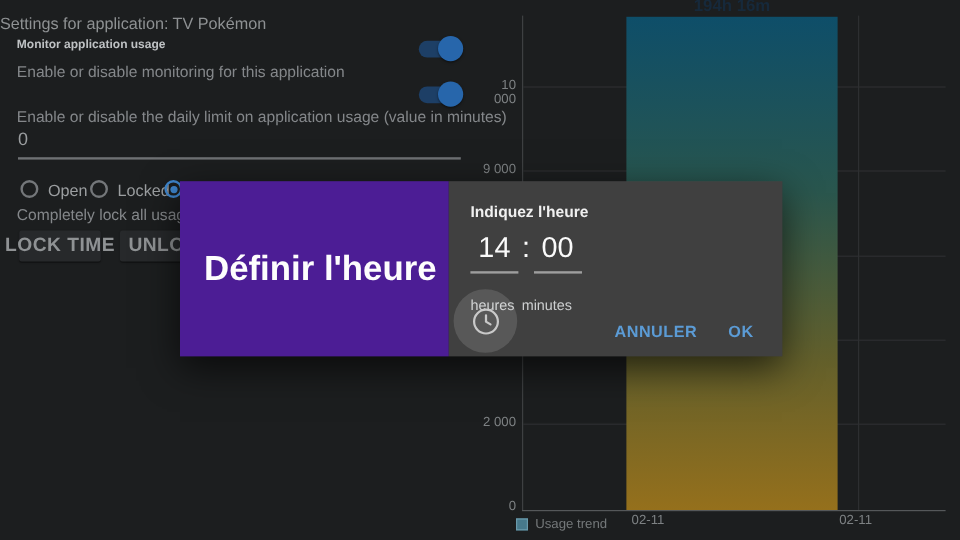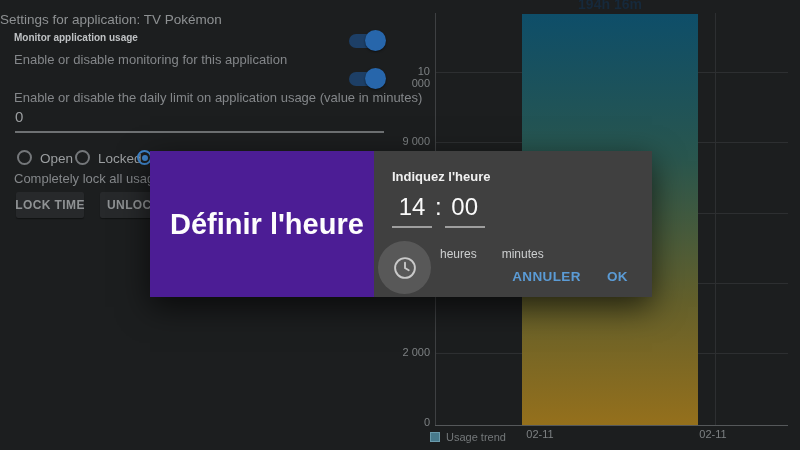--- a/index.html
+++ b/index.html
@@ -39,21 +39,21 @@
   #radio-locked-circle{left:75px;top:150px;}
   #radio-locked-label{left:98px;top:151px;}
   #radio-third-circle{left:137px;top:150px;border-color:#3f87cf;}
   #radio-third-circle::after{
     content:"";position:absolute;left:2.5px;top:2.5px;width:6px;height:6px;border-radius:50%;background:#3f87cf;
   }
   .lock-note{left:14px;top:171px;font-size:13px;color:#84878a;white-space:nowrap;}
 
   .s-btn{
     top:192px;height:26px;background:#27292b;color:#8f9294;
-    font-size:12px;font-weight:bold;letter-spacing:.4px;
+    font-size:16px;font-weight:bold;letter-spacing:.4px;
     display:flex;align-items:center;border-radius:2px;
     box-shadow:0 1px 1px rgba(0,0,0,.4);white-space:nowrap;
   }
   #lock-time-btn{left:16px;width:68px;justify-content:center;}
   #unlock-btn{left:100px;width:100px;padding-left:7px;}
 
   
   #chart{position:absolute;left:400px;top:0;width:400px;height:450px;}
   .axis-y{left:35px;top:13px;width:1px;height:412px;background:#3e4042;}
   .axis-x{left:35px;top:425px;width:353px;height:1px;background:#55585a;}
@@ -86,21 +86,21 @@
   }
   #dialog-title{padding-left:20px;font-size:29px;font-weight:bold;color:#fdfdfd;white-space:nowrap;}
   #dialog-right{position:relative;flex:1;background:#404040;}
   #dialog-prompt{left:18px;top:18px;font-size:13px;font-weight:bold;color:#f0f0f0;}
   #time-row{left:18px;top:42px;display:flex;align-items:flex-start;}
   .time-field{
     font-size:24px;color:#fafafa;padding:0 4px 5px 4px;
     border-bottom:2px solid #9e9e9e;text-align:center;min-width:32px;
   }
   .time-sep{font-size:24px;color:#fafafa;padding:0 3px;}
-  #time-units{left:18px;top:96px;display:flex;gap:25px;font-size:12px;color:#cdcfd0;margin-left:48px;}
+  #time-units{left:18px;top:96px;display:flex;gap:6px;font-size:12px;color:#cdcfd0;}
   #clock-btn{
     left:4px;top:90px;width:53px;height:53px;border-radius:50%;
     background:rgba(255,255,255,.13);display:flex;align-items:center;justify-content:center;
   }
   #dialog-actions{
     right:24px;bottom:13px;display:flex;gap:26px;align-items:center;
   }
   .dlg-action{font-size:13.5px;font-weight:bold;letter-spacing:.4px;}
 </style>
 </head>

